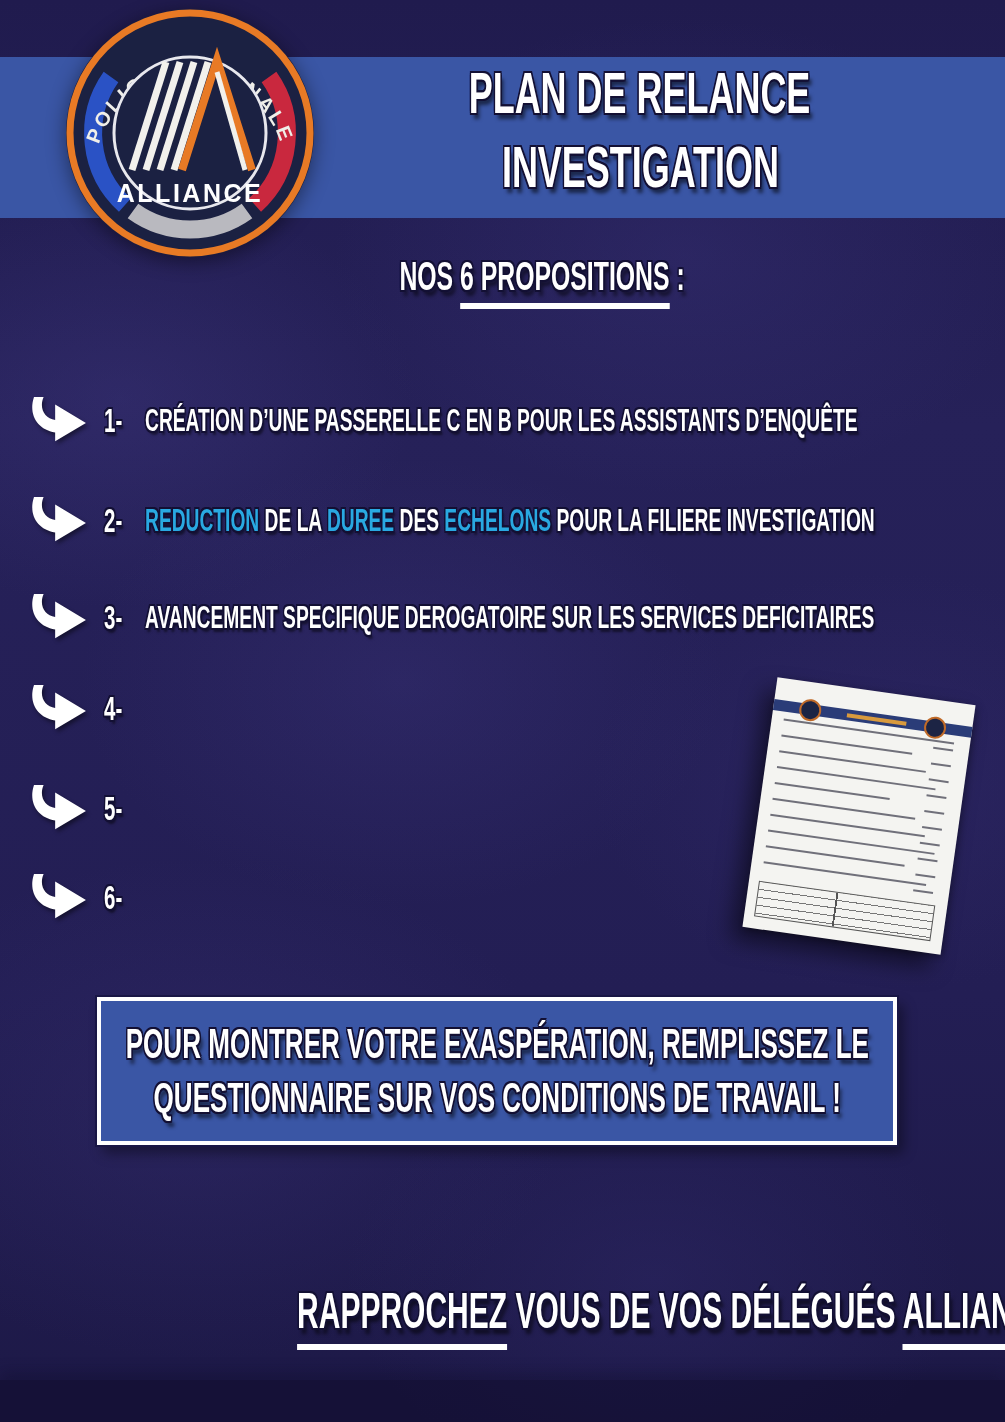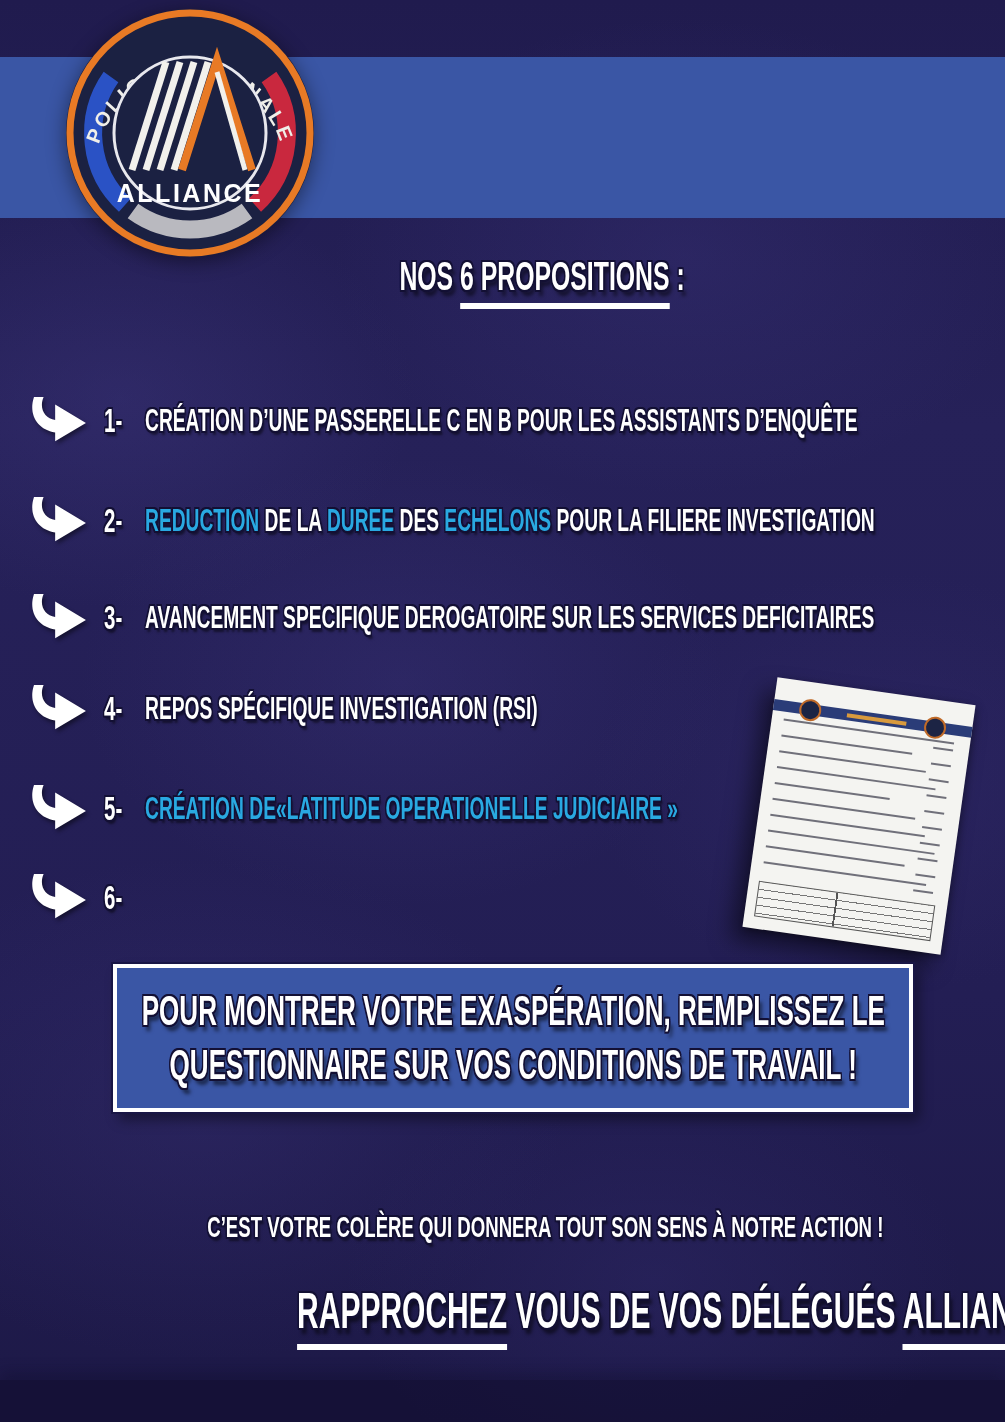--- a/index.html
+++ b/index.html
@@ -43,23 +43,23 @@
     transform:rotate(8deg);box-shadow:-10px 14px 22px rgba(0,0,0,.5),2px 2px 6px rgba(0,0,0,.3);}
   .paper-band{position:absolute;left:0;top:22px;width:100%;height:11px;background:#2a3c78;}
   .paper-badge{position:absolute;width:18px;height:18px;border-radius:50%;background:#1c2444;border:2px solid #c06a28;top:17px;}
   .paper-badge.b1{left:13%;} .paper-badge.b2{left:76%;}
   .paper-title-bar{position:absolute;top:26px;left:37%;width:30%;height:4px;background:#d89a3e;}
   .q-line{position:absolute;left:6%;height:2px;background:#70707a;}
   .q-ans{position:absolute;height:2px;background:#70707a;right:8%;width:10%;}
   .paper-table{position:absolute;left:5%;bottom:12px;width:88%;height:34px;border:1px solid #555;
     background-image:linear-gradient(90deg,transparent 44%,#555 44%,#555 45%,transparent 45%),
       repeating-linear-gradient(180deg,transparent 0,transparent 7px,#777 7px,#777 8px);}
-  .callout{position:absolute;left:97px;top:964px;width:792px;height:140px;background:var(--band);
+  .callout{position:absolute;left:97px;top:997px;width:792px;height:140px;background:var(--band);
     border:4px solid #fff;box-shadow:0 0 0 2px #191645,6px 8px 12px rgba(0,0,0,.4);
-    display:flex;flex-direction:column;justify-content:center;align-items:center;gap:10px;margin-left:16px;}
+    display:flex;flex-direction:column;justify-content:center;align-items:center;gap:10px;}
   .callout-line{font-size:42px;font-weight:bold;line-height:1.05;}
   .message{position:absolute;left:0;top:1210px;width:100%;text-align:center;font-size:30px;font-weight:bold;}
   .cta{position:absolute;left:0;top:1284px;width:100%;text-align:center;font-size:50px;font-weight:bold;line-height:1.1;}
   .footer-band{position:absolute;left:0;top:1380px;width:100%;height:42px;background:rgba(14,11,42,.55);
     box-shadow:0 -8px 14px rgba(14,11,42,.35);}
   .footer-text{position:absolute;left:0;top:1388px;width:100%;text-align:center;font-size:18px;font-weight:bold;
     color:#efeef8;text-shadow:1px 2px 2px rgba(0,0,0,.6);}
 </style>
 </head>
 <body>
@@ -87,20 +87,26 @@
       <line x1="70" y1="168" x2="104" y2="60" stroke="#f2f1ec" stroke-width="7"></line>
       <line x1="84" y1="168" x2="118" y2="60" stroke="#f2f1ec" stroke-width="7"></line>
       <line x1="98" y1="168" x2="132" y2="60" stroke="#f2f1ec" stroke-width="7"></line>
       <line x1="112" y1="168" x2="146" y2="60" stroke="#f2f1ec" stroke-width="7"></line>
       <path d="M120,168 L155,58 L190,168" fill="none" stroke="#e87a25" stroke-width="8"></path>
       <line x1="155" y1="70" x2="183" y2="168" stroke="#f2f1ec" stroke-width="5"></line>
     </g>
     <text x="128" y="200" text-anchor="middle" font-family="Liberation Sans, sans-serif" font-size="25" font-weight="bold" letter-spacing="2.5" fill="#ffffff">ALLIANCE</text>
   </svg>
 
+  <div class="title1 outl">
+    <span class="cond">PLAN DE RELANCE</span>
+  </div>
+  <div class="title2 outl">
+    <span class="cond">INVESTIGATION</span>
+  </div>
 
   <div class="subtitle outl">
     <span class="cond"><span>NOS </span><span class="ul">6 PROPOSITIONS</span><span> :</span></span>
   </div>
 
   <div id="props">
       <div class="prop-row" style="top: 392px;">
         <svg class="prop-arrow" viewBox="0 0 64 52">
     <path d="M6,2 C0,20 9,36 28,39 L28,48 L60,29 L28,10 L28,26 C17,24 11,14 16,2 Z" fill="#ffffff"></path>
   </svg>
@@ -119,28 +125,26 @@
     <path d="M6,2 C0,20 9,36 28,39 L28,48 L60,29 L28,10 L28,26 C17,24 11,14 16,2 Z" fill="#ffffff"></path>
   </svg>
         <span class="prop-num outl-sm"><span class="cond-left">3-</span></span>
         <span class="prop-text outl-sm"><span class="cond-left"><span class="seg-white">AVANCEMENT SPECIFIQUE DEROGATOIRE SUR LES SERVICES DEFICITAIRES</span></span></span>
       </div>
       <div class="prop-row" style="top: 680px;">
         <svg class="prop-arrow" viewBox="0 0 64 52">
     <path d="M6,2 C0,20 9,36 28,39 L28,48 L60,29 L28,10 L28,26 C17,24 11,14 16,2 Z" fill="#ffffff"></path>
   </svg>
         <span class="prop-num outl-sm"><span class="cond-left">4-</span></span>
-        <span class="prop-text outl-sm"><span class="cond-left"><span class="seg-white">REPOS SPÉCIFIQUE INVESTIGATION (RSI)</span></span></span>
       </div>
       <div class="prop-row" style="top: 780px;">
         <svg class="prop-arrow" viewBox="0 0 64 52">
     <path d="M6,2 C0,20 9,36 28,39 L28,48 L60,29 L28,10 L28,26 C17,24 11,14 16,2 Z" fill="#ffffff"></path>
   </svg>
         <span class="prop-num outl-sm"><span class="cond-left">5-</span></span>
-        <span class="prop-text outl-sm"><span class="cond-left"><span class="seg-blue">CRÉATION DE«LATITUDE OPERATIONELLE JUDICIAIRE »</span></span></span>
       </div>
       <div class="prop-row" style="top: 869px;">
         <svg class="prop-arrow" viewBox="0 0 64 52">
     <path d="M6,2 C0,20 9,36 28,39 L28,48 L60,29 L28,10 L28,26 C17,24 11,14 16,2 Z" fill="#ffffff"></path>
   </svg>
         <span class="prop-num outl-sm"><span class="cond-left">6-</span></span>
       </div>
     </div>
 
   <div class="paper">
@@ -175,23 +179,20 @@
 
   <div class="callout">
     <div class="callout-line outl">
       <span class="cond">POUR MONTRER VOTRE EXASPÉRATION, REMPLISSEZ LE</span>
     </div>
     <div class="callout-line outl">
       <span class="cond">QUESTIONNAIRE SUR VOS CONDITIONS DE TRAVAIL !</span>
     </div>
   </div>
 
-  <div class="message outl-sm">
-    <span class="cond">C’EST VOTRE COLÈRE QUI DONNERA TOUT SON SENS À NOTRE ACTION !</span>
-  </div>
 
   <div class="cta outl">
     <span class="cond-cta"><span class="ul">RAPPROCHEZ</span><span> VOUS DE VOS DÉLÉGUÉS </span><span class="ul">ALLIANCE PN PATS</span></span>
   </div>
 
   <div class="footer-band"></div>
 
 </div>
 
 </body></html>

